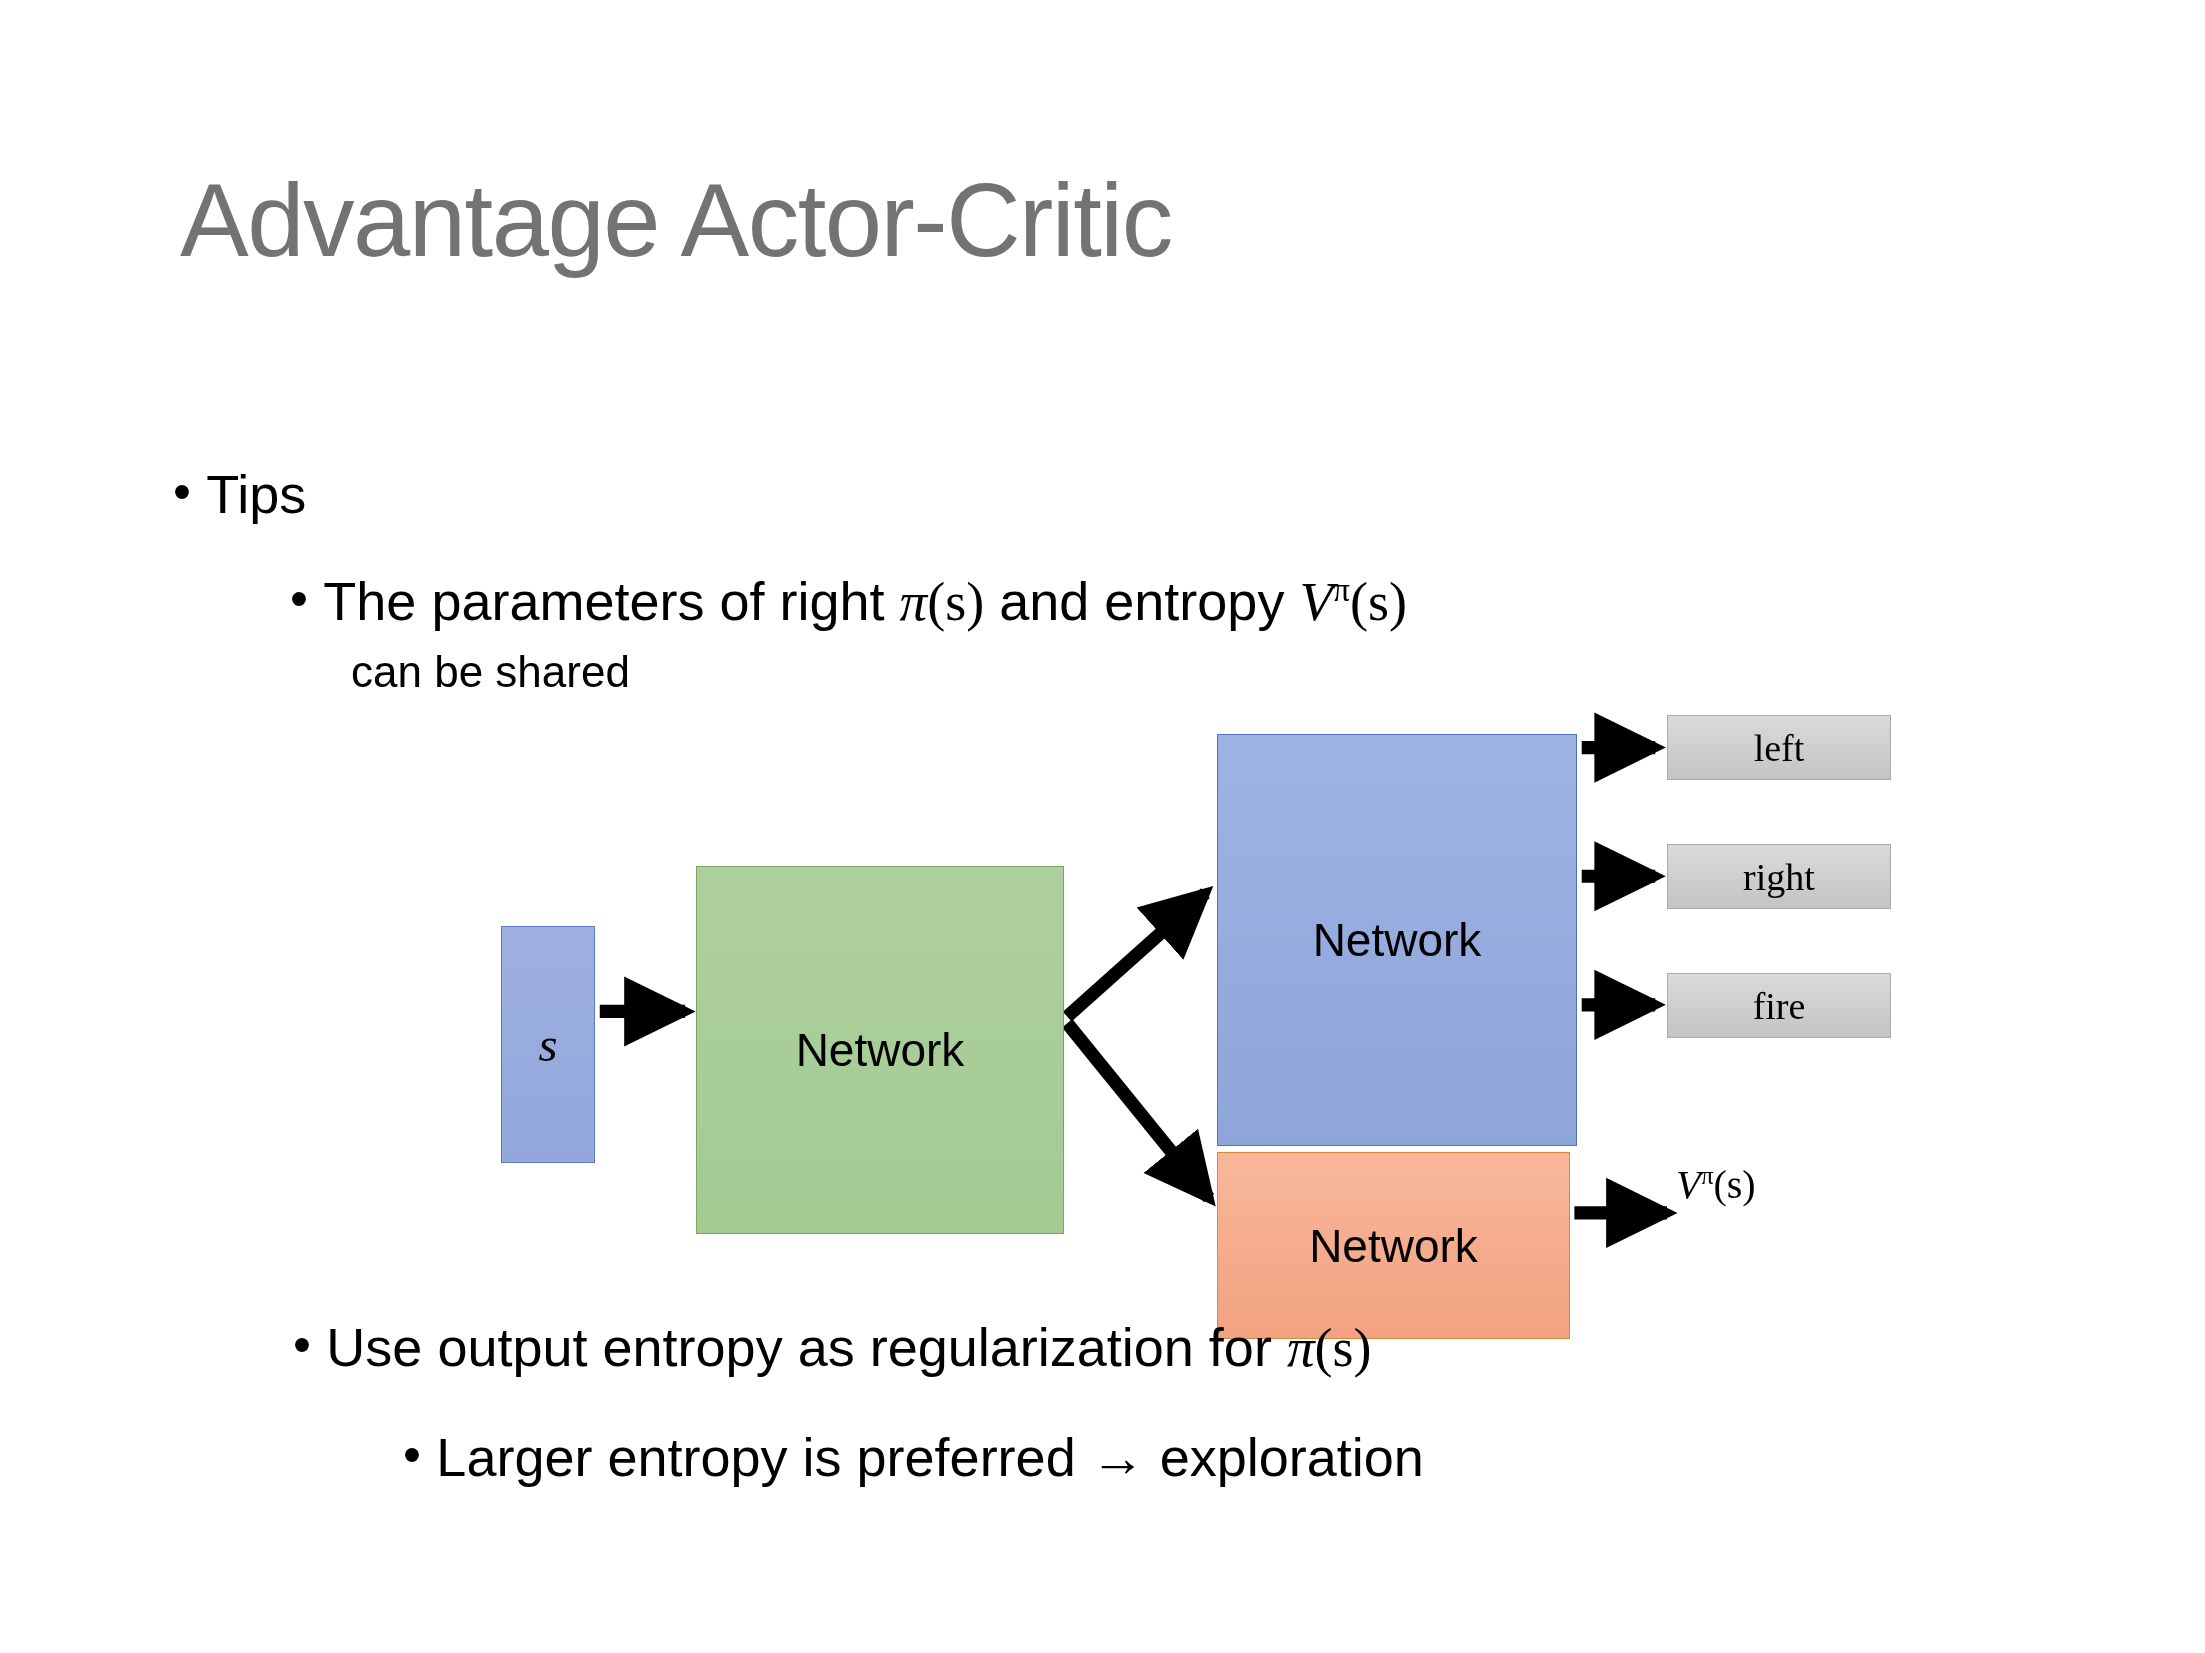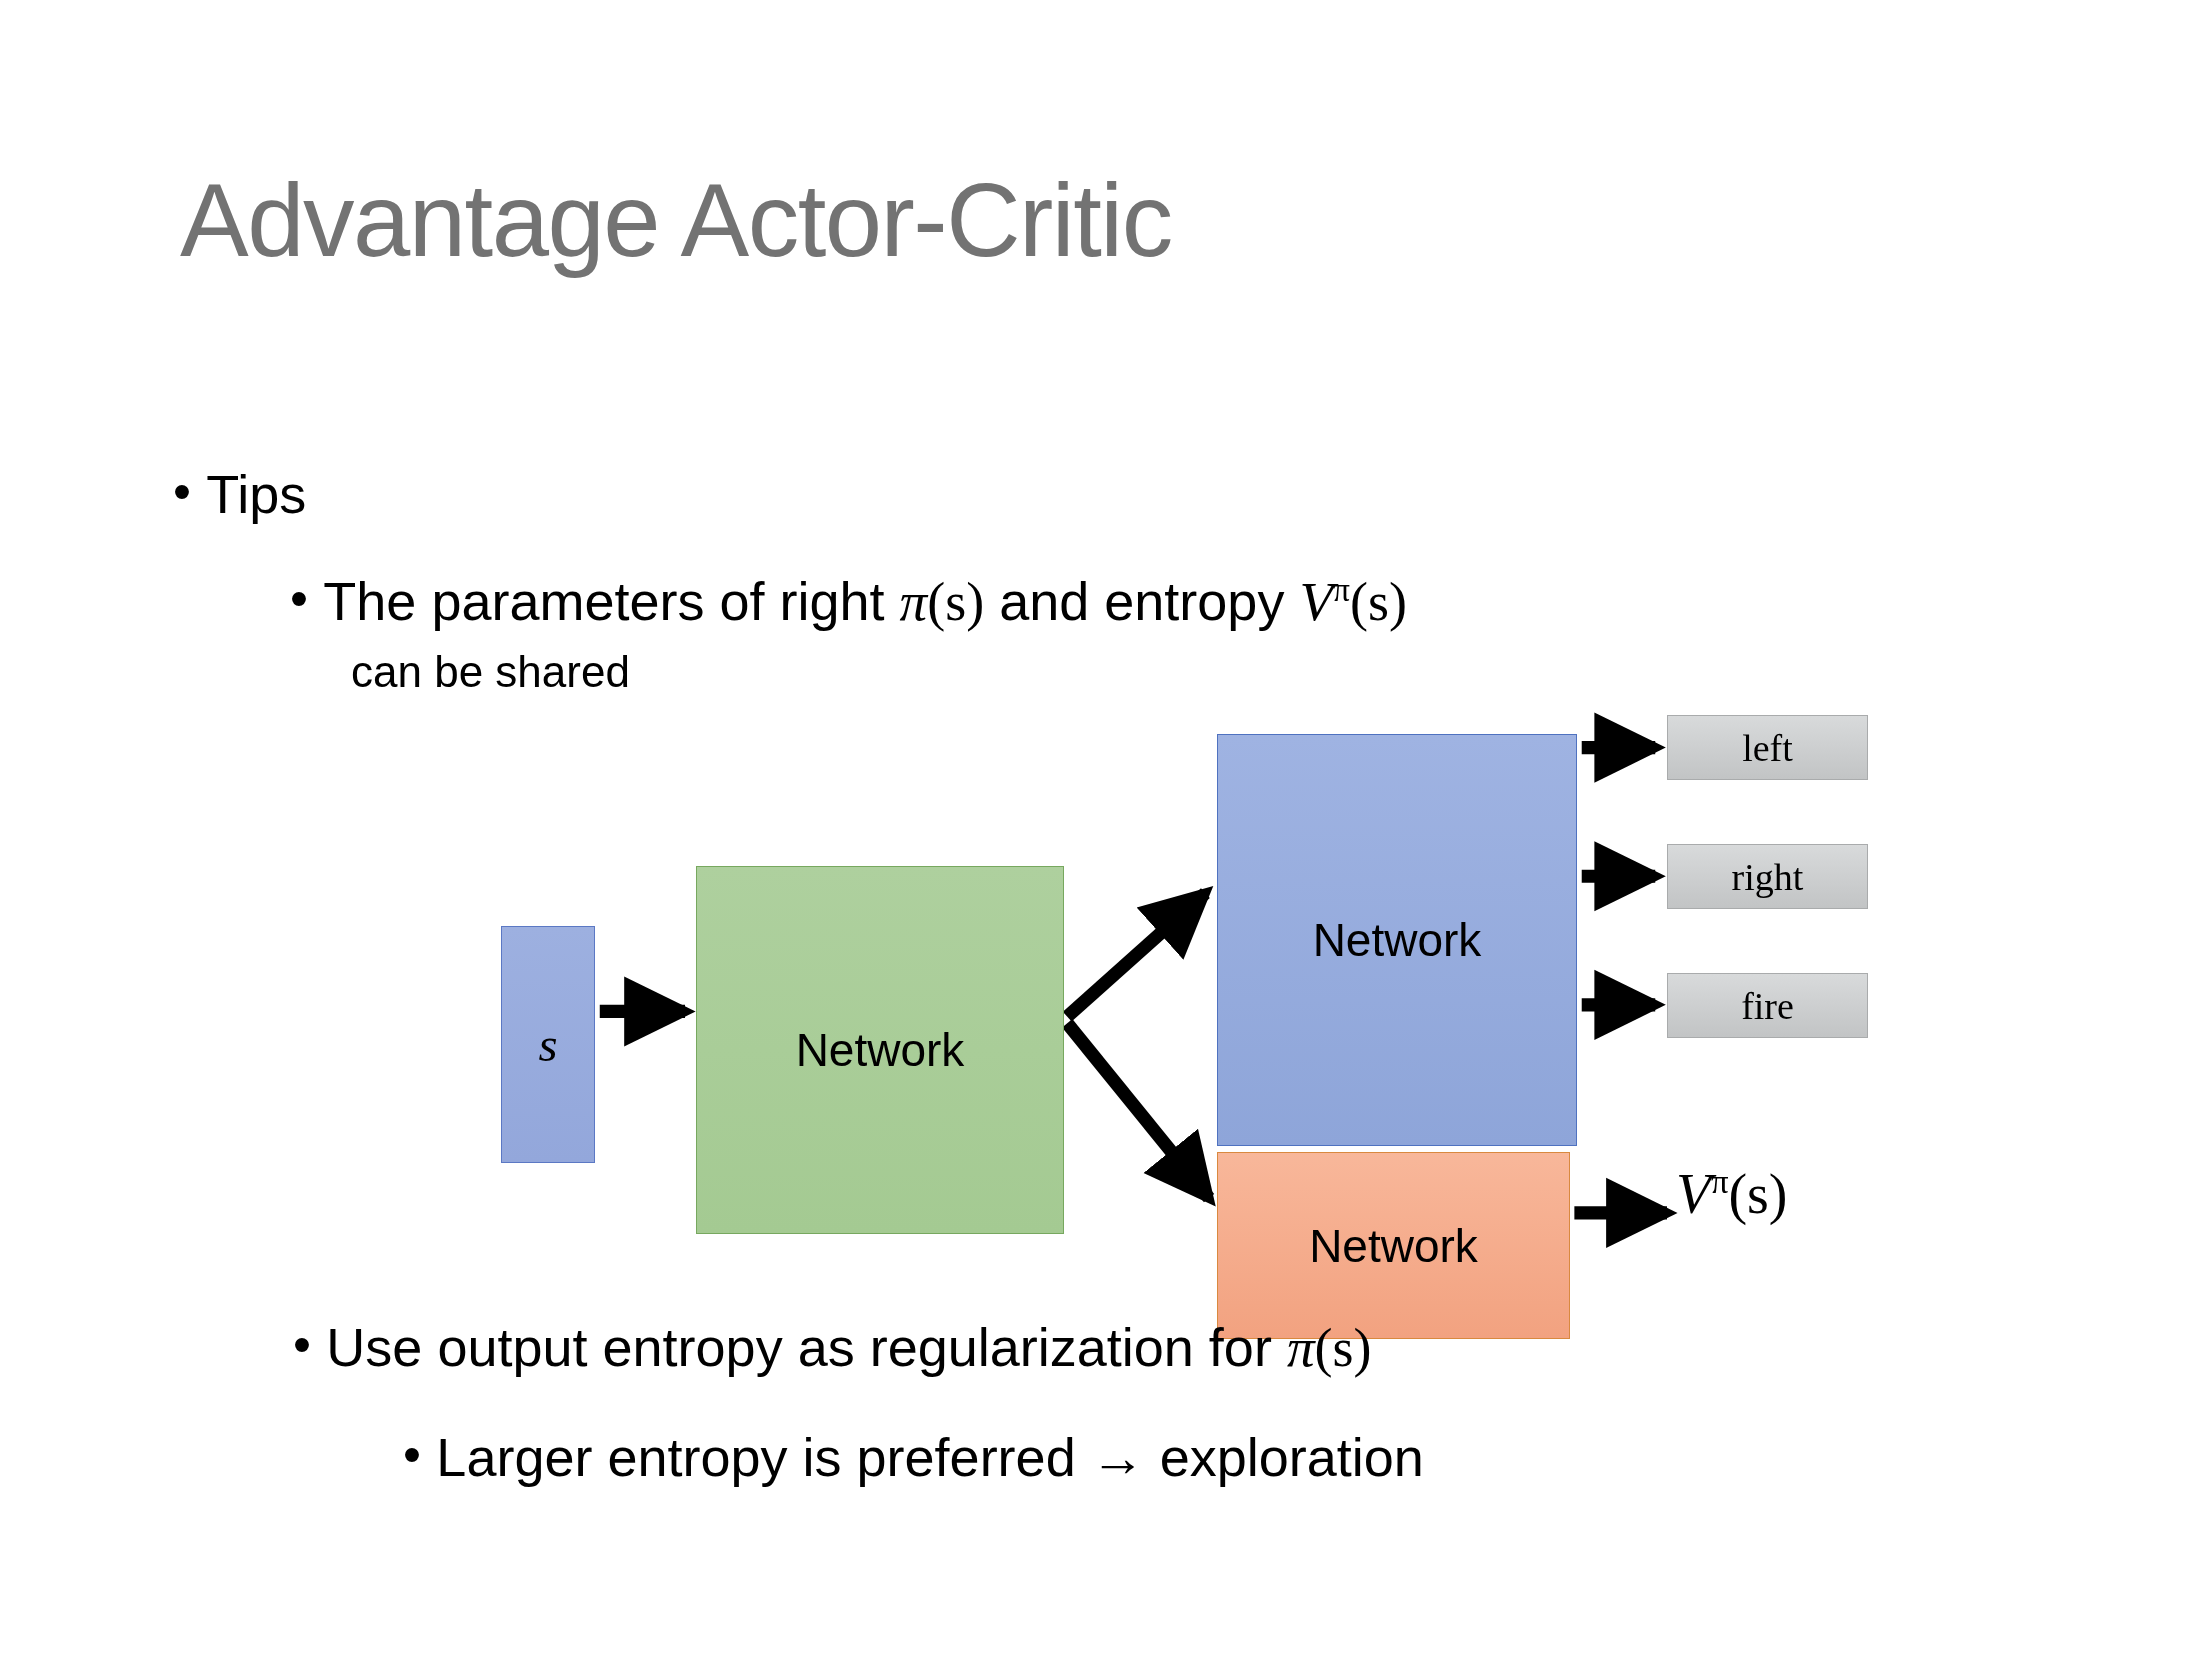--- a/index.html
+++ b/index.html
@@ -159,37 +159,37 @@
   }
 
   .out-box {
     position: absolute;
     box-sizing: border-box;
     display: flex;
     align-items: center;
     justify-content: center;
     background: linear-gradient(180deg, #D8DADB 0%, #C2C4C5 100%);
     border: 1.5px solid #A9ABAC;
-    width: 201px;
+    width: 224px;
     height: 65px;
   }
   .out-label {
     font-family: "Liberation Serif", "DejaVu Serif", serif;
     font-size: 38px;
     color: #000;
   }
   #out-left  { left: 1667px; top: 715px; }
   #out-right { left: 1667px; top: 844px; }
   #out-fire  { left: 1667px; top: 973px; }
 
   #vpi-output {
     position: absolute;
     left: 1676px;
     top: 1161px;
-    font-size: 56px;
+    font-size: 40px;
     white-space: nowrap;
   }
 
   svg#arrows {
     position: absolute;
     left: 0;
     top: 0;
     width: 2205px;
     height: 1654px;
     pointer-events: none;

